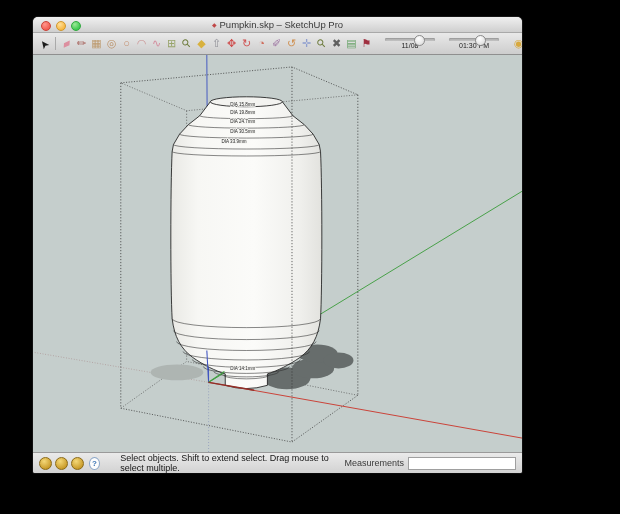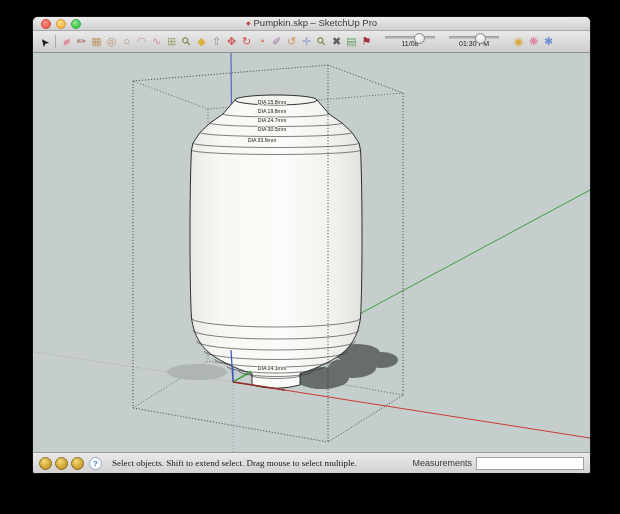--- a/index.html
+++ b/index.html
@@ -1,18 +1,18 @@
 <!DOCTYPE html>
 <html><head>
 <meta charset="utf-8">
 <style>
   html,body{margin:0;padding:0;width:620px;height:514px;background:#000;overflow:hidden;
     font-family:"Liberation Sans", sans-serif;}
   .stage{position:relative;width:620px;height:514px;background:#000;}
-  .window{position:absolute;left:33px;top:17px;width:557px;height:456px;
+  .window{position:absolute;left:33px;top:17px;width:489px;height:456px;
     border-radius:5px 5px 2px 2px;overflow:hidden;display:flex;flex-direction:column;
     box-shadow:0 10px 30px rgba(0,0,0,.9), 0 0 0 1px #1d1d1d;background:#d5d5d5;justify-content:flex-end;}
   
   .titlebar{height:15px;flex:0 0 15px;background:linear-gradient(#f0f0f0,#cfcfcf);
     border-bottom:1px solid #a9a9a9;position:relative;display:flex;align-items:center;justify-content:center;}
   .lights{position:absolute;left:8px;top:4px;display:flex;gap:5px;}
   .light{width:8px;height:8px;border-radius:50%;}
   .light.red{background:radial-gradient(circle at 35% 30%,#ff968c,#f25e52 70%);border:.5px solid #ca4237;}
   .light.yellow{background:radial-gradient(circle at 35% 30%,#ffe09a,#f7b844 70%);border:.5px solid #d0962c;}
   .light.green{background:radial-gradient(circle at 35% 30%,#9ce897,#3fc950 70%);border:.5px solid #2fa83d;}
@@ -33,21 +33,21 @@
   
   .viewport{flex:1 1 auto;position:relative;background:#c5cecc;}
   .viewport svg{display:block;width:100%;height:100%;}
   
   .statusbar{height:20px;flex:0 0 20px;background:linear-gradient(#eaeaea,#d2d2d2);
     border-top:1px solid #9a9a9a;display:flex;align-items:center;padding:0 6px;font-size:9px;color:#111;}
   .coin{width:11px;height:11px;border-radius:50%;margin-right:3px;
     background:radial-gradient(circle at 38% 30%,#f4d878,#c89a28 75%);border:.5px solid #8a6a18;}
   .help-btn{width:11px;height:11px;border-radius:50%;background:#fdfdfd;border:1px solid #8aa6c8;
     color:#3a74b4;font-size:8px;font-weight:bold;text-align:center;line-height:11px;margin:0 2px 0 2px;}
-  .hint{margin-left:8px;color:#151515;font-family:Liberation Serif, serif;}
+  .hint{margin-left:18px;color:#151515;}
   .meas-label{margin-left:auto;color:#3a3a3a;}
   .meas-input{width:102px;height:11px;margin-left:4px;border:1px solid #9f9f9f;background:#fff;
     font-size:9px;font-family:"Liberation Sans",sans-serif;padding:0 2px;}
   .svg-label{font-family:"Liberation Sans",sans-serif;font-size:5.2px;fill:#1e1e1e;
     paint-order:stroke;stroke:#f5f5f2;stroke-width:1.4px;text-anchor:middle;}
 </style>
 </head>
 <body>
 
 <div class="stage">

